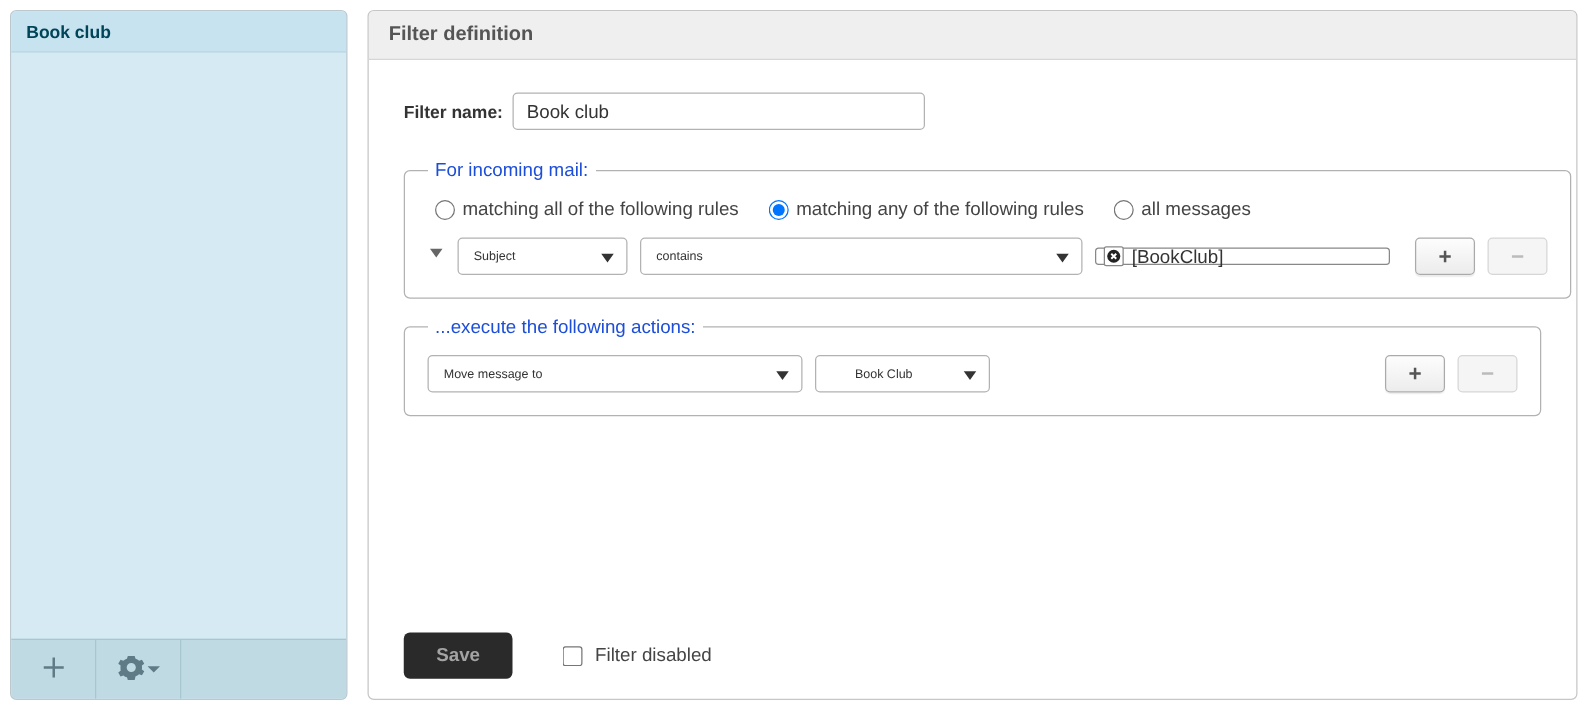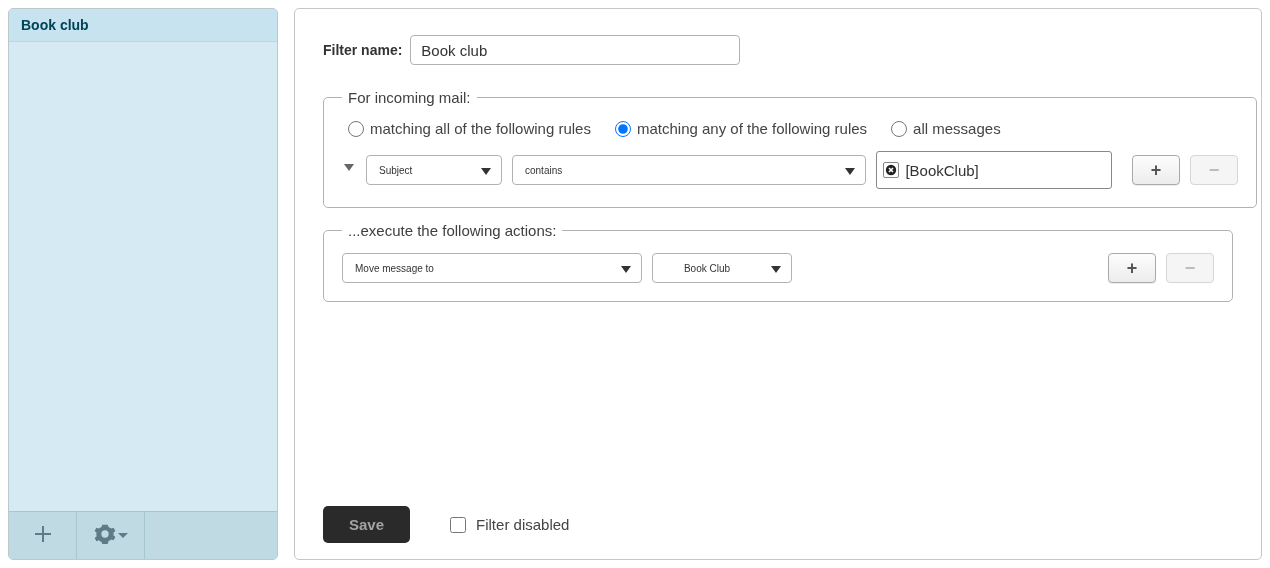--- a/index.html
+++ b/index.html
@@ -120,21 +120,21 @@
 
     fieldset {
       border: 1px solid #b2b2b2;
       border-radius: 5px;
       padding: 14px 18px 18px 18px;
       margin-bottom: 14px;
       position: relative;
     }
     legend {
       padding: 0 6px;
-      color: #404040;
+      color: #1d4ed8;
       font-size: 15px;
     }
     .rule-options {
       display: flex;
       align-items: center;
       gap: 24px;
       margin-bottom: 14px;
       padding-left: 6px;
     }
     .radio-wrap {
@@ -198,21 +198,21 @@
     .select.contains { width: 354px; }
     .select.action-type { width: 300px; }
     .select.action-target { width: 140px; justify-content: center; padding-left:0; padding-right:30px; }
 
     .value-input-wrap {
       position: relative;
       display: inline-flex;
       align-items: center;
       border: 1px solid #888;
       border-radius: 3px;
-      height: 38px;
+      height: 14px;
       padding: 0 8px 0 6px;
       background: #fff;
       width: 236px;
     }
     .input-icon {
       width: 18px; height: 16px;
       display: flex; align-items: center; justify-content: center;
       margin-right: 6px;
       border: 1px solid #888;
       border-radius: 2px;
@@ -312,20 +312,21 @@
                 <path d="M0 2l5 5 5-5z" fill="#5f7b86"></path>
               </svg>
           </span>
         </span>
       </div>
     </div>
 
   </div>
 
   <div class="main">
+    <div class="main-header">Filter definition</div>
     <div class="main-body">
       <div class="row">
         <span class="label">Filter name:</span>
         <input type="text" class="text-input filter-name-input" value="Book club" style="">
       </div>
 
       <fieldset>
         <legend>For incoming mail:</legend>
         <div class="rule-options">
           <label class="radio-wrap">

